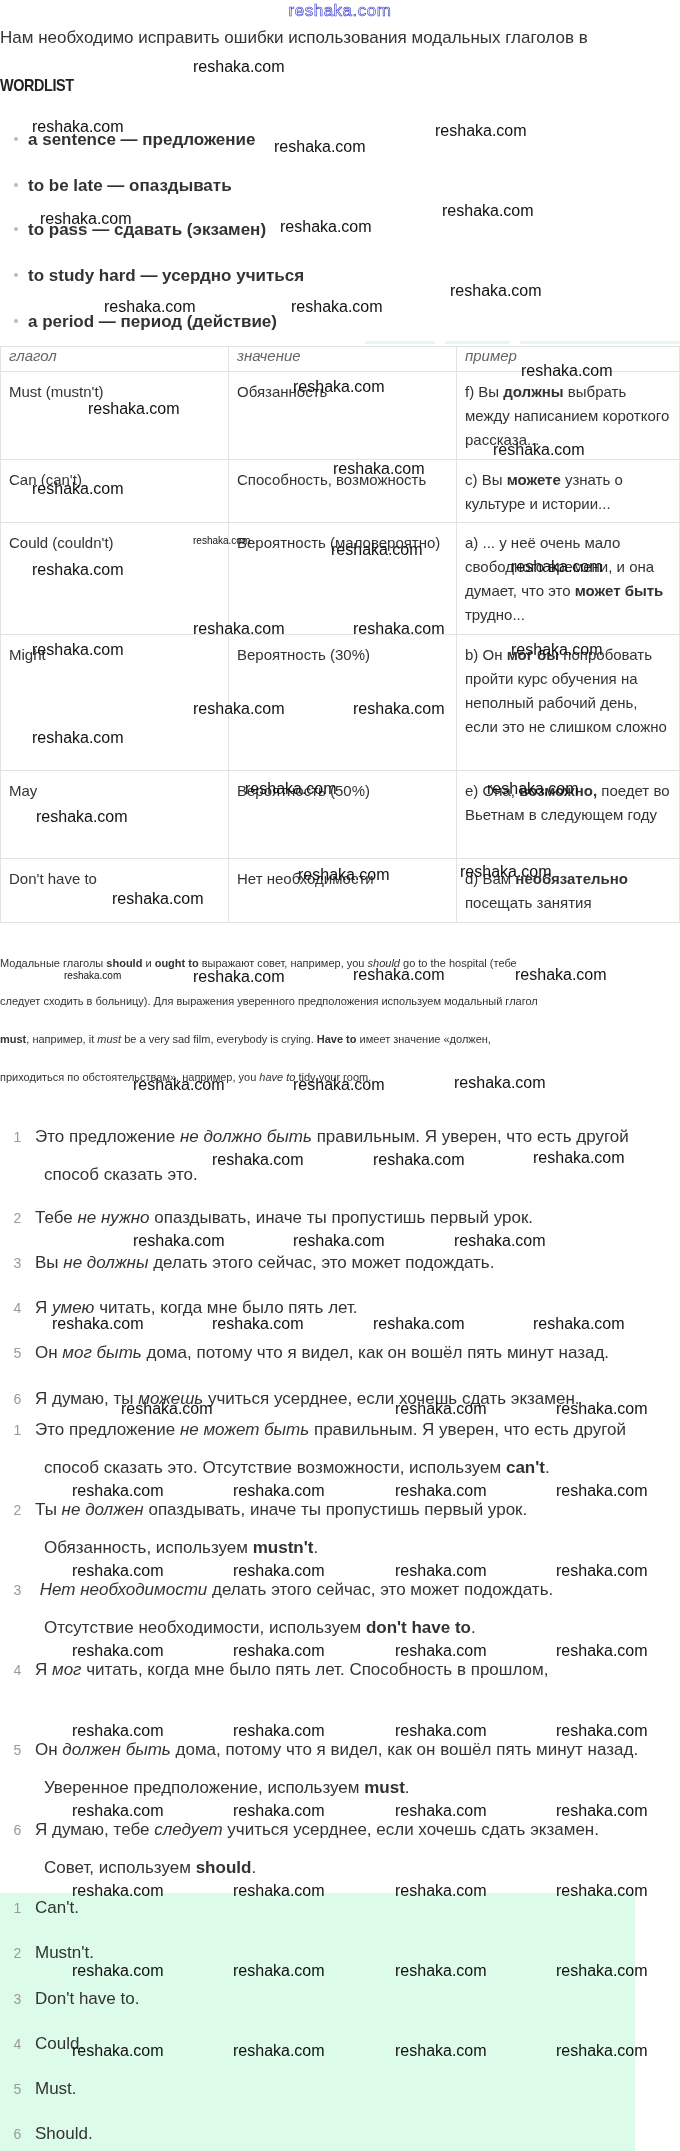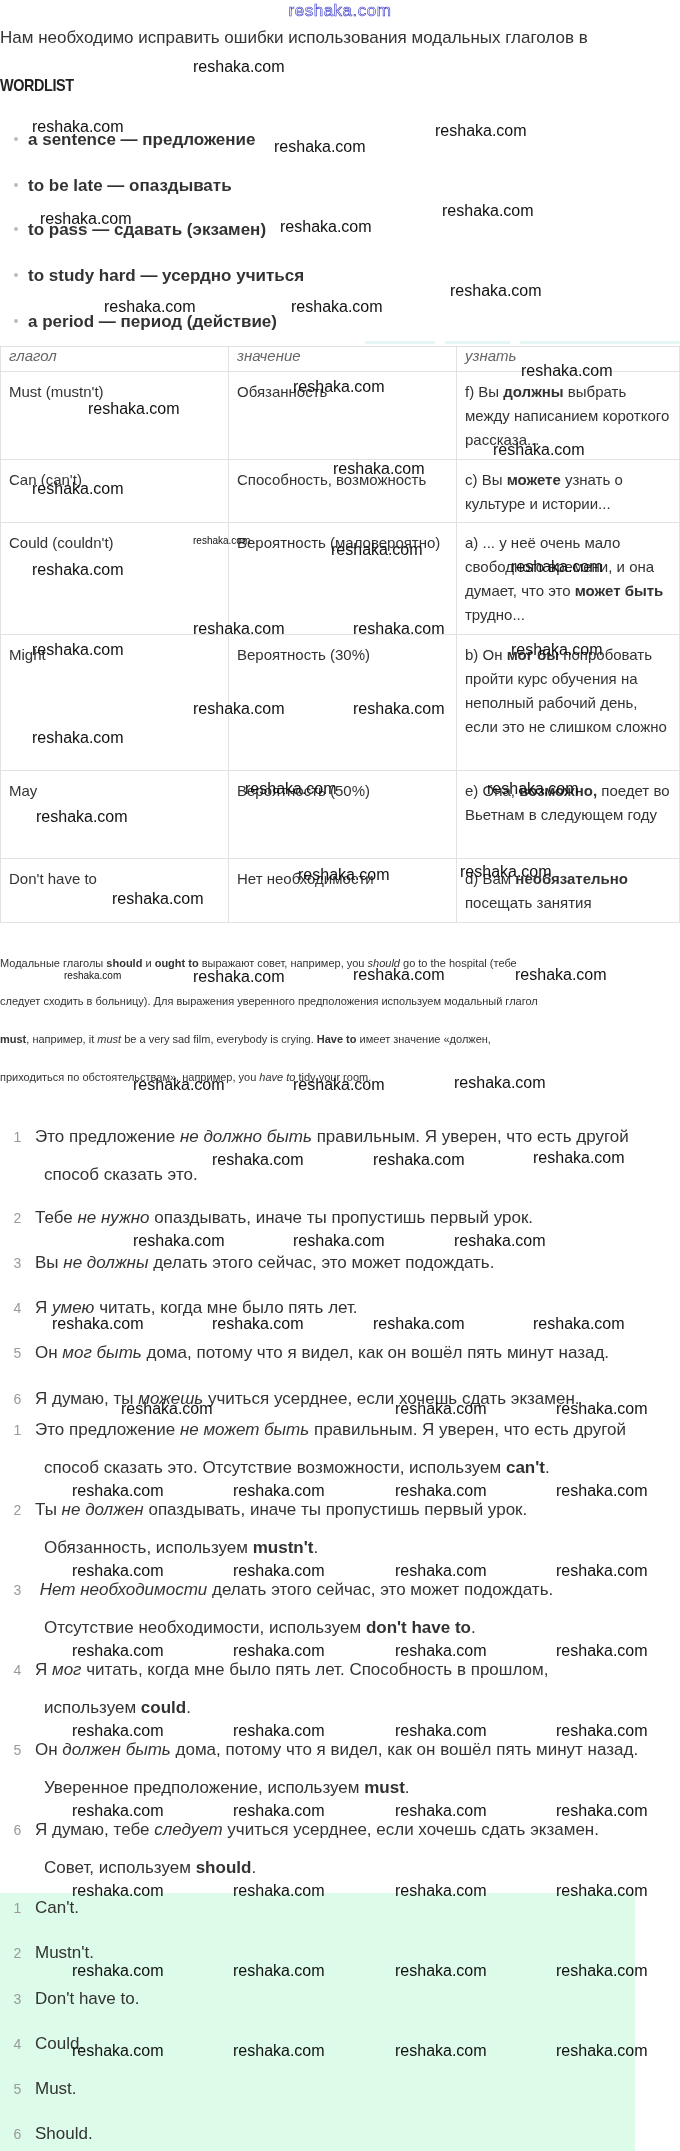--- a/index.html
+++ b/index.html
@@ -40,21 +40,21 @@
 
 <div class="accent-line" style="left:365px;width:70px"></div>
 <div class="accent-line" style="left:445px;width:65px"></div>
 <div class="accent-line" style="left:520px;width:160px"></div>
 
 <table class="modal">
   <tbody>
       <tr class="head">
     <td class="c1">глагол</td>
     <td class="c2">значение</td>
-    <td>узнать</td>
+    <td>пример</td>
   </tr>
   <tr style="height:88px">
     <td>Must (mustn't)</td>
     <td>Обязанность</td>
     <td><span>f) Вы </span><b>должны</b><span> выбрать между написанием короткого рассказа...</span></td>
   </tr>
   <tr style="height:63px">
     <td>Can (can't)</td>
     <td>Способность, возможность</td>
     <td><span>c) Вы </span><b>можете</b><span> узнать о культуре и истории...</span></td>
@@ -87,21 +87,21 @@
 <div class="ex" style="top:1118px"><span class="num">1</span><span>Это предложение </span><i>не должно быть</i><span> правильным. Я уверен, что есть другой</span><div class="line2">способ сказать это.</div></div>
 <div class="ex" style="top:1199px"><span class="num">2</span><span>Тебе </span><i>не нужно</i><span> опаздывать, иначе ты пропустишь первый урок.</span></div>
 <div class="ex" style="top:1244px"><span class="num">3</span><span>Вы </span><i>не должны</i><span> делать этого сейчас, это может подождать.</span></div>
 <div class="ex" style="top:1289px"><span class="num">4</span><span>Я </span><i>умею</i><span> читать, когда мне было пять лет.</span></div>
 <div class="ex" style="top:1334px"><span class="num">5</span><span>Он </span><i>мог быть</i><span> дома, потому что я видел, как он вошёл пять минут назад.</span></div>
 <div class="ex" style="top:1380px"><span class="num">6</span><span>Я думаю, ты </span><i>можешь</i><span> учиться усерднее, если хочешь сдать экзамен.</span></div>
 
 <div class="ex" style="top:1411px"><span class="num">1</span><span>Это предложение </span><i>не может быть</i><span> правильным. Я уверен, что есть другой</span><div class="line2"><span>способ сказать это. Отсутствие возможности, используем </span><b>can't</b><span>.</span></div></div>
 <div class="ex" style="top:1491px"><span class="num">2</span><span>Ты </span><i>не должен</i><span> опаздывать, иначе ты пропустишь первый урок.</span><div class="line2"><span>Обязанность, используем </span><b>mustn't</b><span>.</span></div></div>
 <div class="ex" style="top:1571px"><span class="num">3</span><span> </span><i>Нет необходимости</i><span> делать этого сейчас, это может подождать.</span><div class="line2"><span>Отсутствие необходимости, используем </span><b>don't have to</b><span>.</span></div></div>
-<div class="ex" style="top:1651px"><span class="num">4</span><span>Я </span><i>мог</i><span> читать, когда мне было пять лет. Способность в прошлом,</span><div class="line2"><span>используем </span><b>could</b><span>.</span></div></div>
+<div class="ex" style="top:1651px"><span class="num">4</span><span>Я </span><i>мог</i><span> читать, когда мне было пять лет. Способность в прошлом,</span></div>
 <div class="ex" style="top:1731px"><span class="num">5</span><span>Он </span><i>должен быть</i><span> дома, потому что я видел, как он вошёл пять минут назад.</span><div class="line2"><span>Уверенное предположение, используем </span><b>must</b><span>.</span></div></div>
 <div class="ex" style="top:1811px"><span class="num">6</span><span>Я думаю, тебе </span><i>следует</i><span> учиться усерднее, если хочешь сдать экзамен.</span><div class="line2"><span>Совет, используем </span><b>should</b><span>.</span></div></div>
 
 <div class="answers"></div>
 <div class="ans" style="top:1898px"><span class="num">1</span><span>Can't.</span></div>
 <div class="ans" style="top:1943px"><span class="num">2</span><span>Mustn't.</span></div>
 <div class="ans" style="top:1989px"><span class="num">3</span><span>Don't have to.</span></div>
 <div class="ans" style="top:2034px"><span class="num">4</span><span>Could.</span></div>
 <div class="ans" style="top:2079px"><span class="num">5</span><span>Must.</span></div>
 <div class="ans" style="top:2124px"><span class="num">6</span><span>Should.</span></div>

